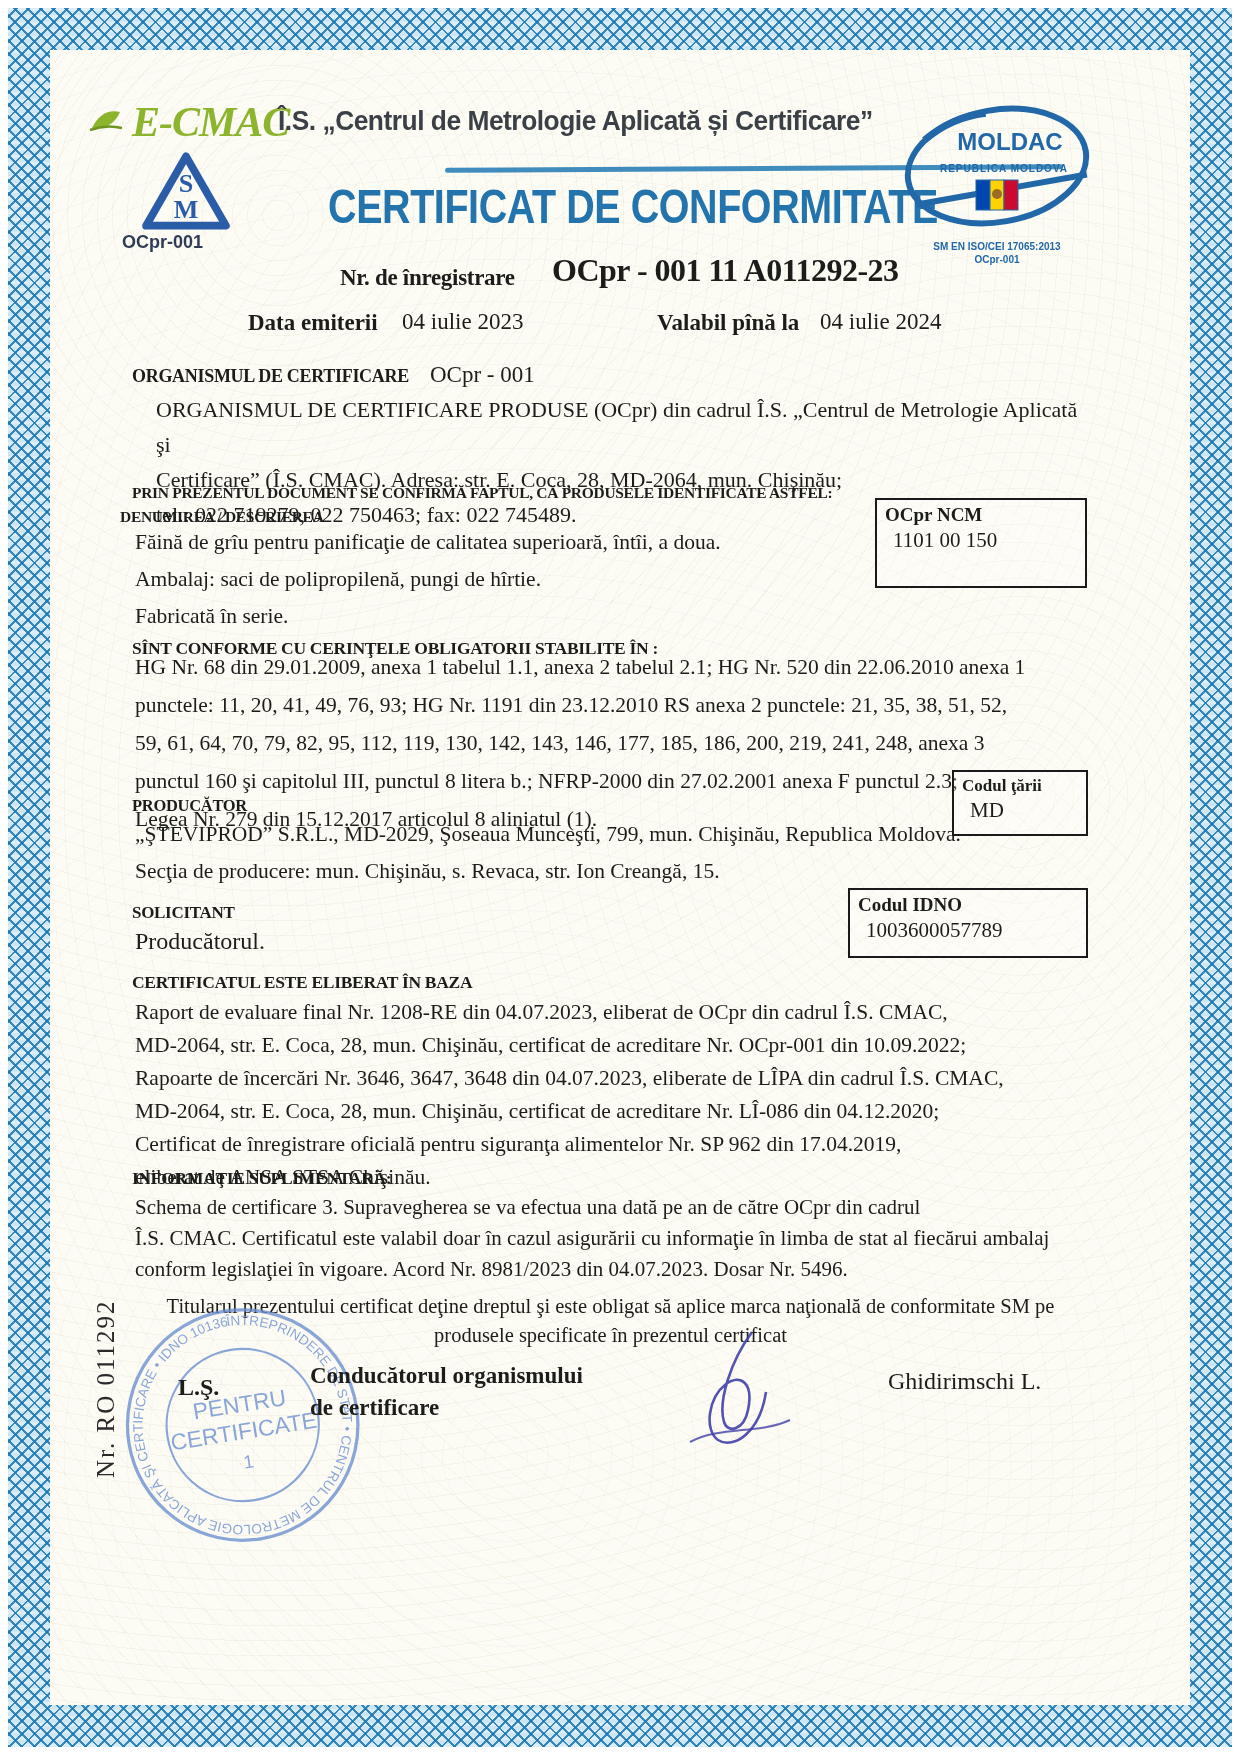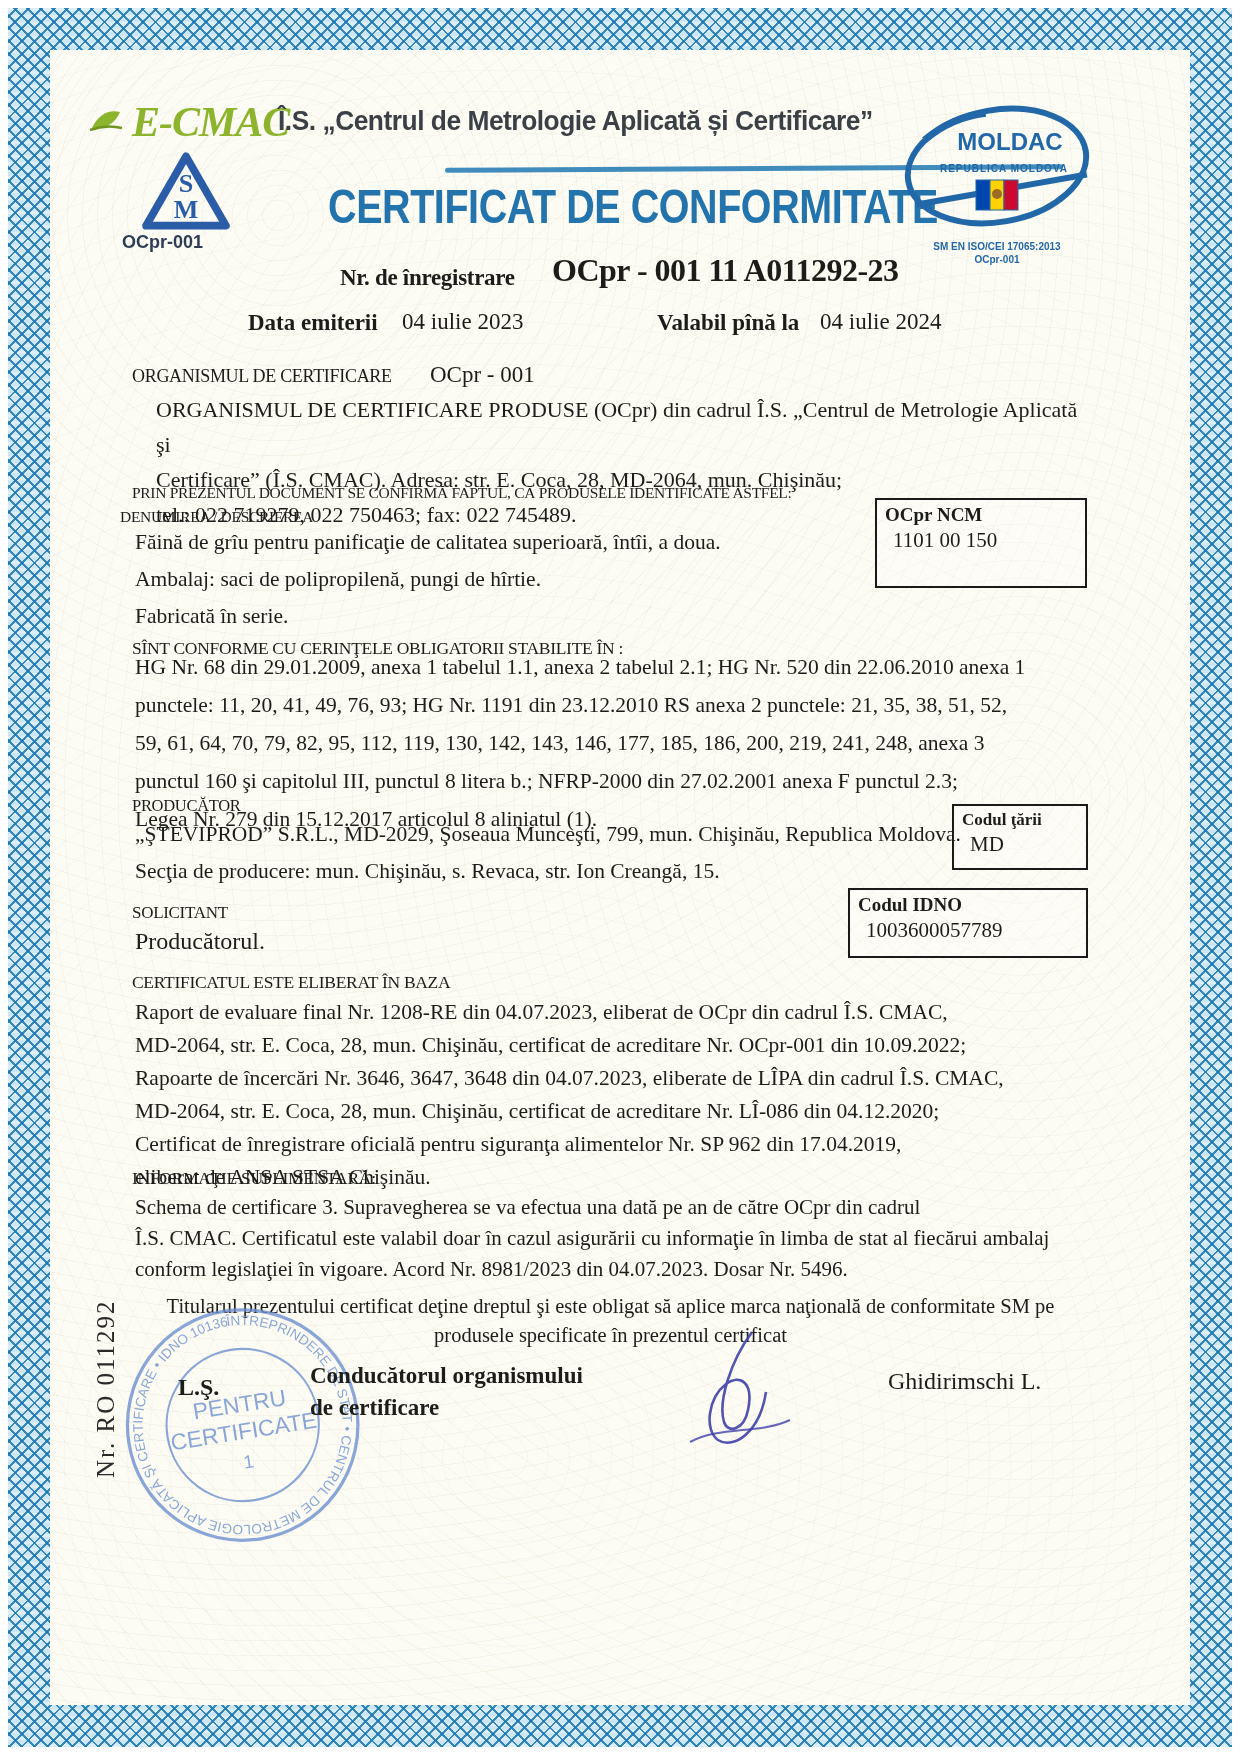--- a/index.html
+++ b/index.html
@@ -24,21 +24,21 @@
     position:absolute; inset:50px;
     background-color:#fcfbf4;
     background-image:
       repeating-radial-gradient(circle at 20% 10%, rgba(213,201,168,.16) 0 1px, transparent 1px 15px),
       repeating-radial-gradient(circle at 85% 45%, rgba(213,201,168,.13) 0 1px, transparent 1px 18px),
       repeating-radial-gradient(circle at 40% 85%, rgba(190,205,220,.10) 0 1px, transparent 1px 21px);
   }
   .abs{position:absolute;}
   .sans{font-family:"Liberation Sans", sans-serif;}
   .body-text{font-size:22px; white-space:pre-line;}
-  .sec-label{font-weight:normal; letter-spacing:-0.3px; font-size:17.5px;}
+  .sec-label{font-weight:bold; letter-spacing:-0.3px; font-size:17.5px;}
   .code-box{border:2px solid #1a1a1a; background:rgba(255,255,255,.25);}
   .code-box .cb-label{font-weight:bold; font-size:19px; padding:4px 8px 0 8px;}
   .code-box .cb-value{font-size:21px; padding:2px 16px;}
   .ecmac{
     font-style:italic; font-weight:bold; font-size:42px;
     color:#8cb42c; letter-spacing:-1px;
   }
   .org-title{
     font-weight:bold; font-size:28px; color:#3b4046;
     letter-spacing:-0.5px; white-space:nowrap;
@@ -139,21 +139,21 @@
 Fabricată în serie.</div>
 
   <div class="abs sec-label" style="left:132px; top:622px;margin-top:16px;">SÎNT CONFORME CU CERINŢELE OBLIGATORII STABILITE ÎN :</div>
   <div class="abs body-text" style="left:135px; top:648px; width:950px; line-height:38px; font-size:21.5px;">HG Nr. 68 din 29.01.2009, anexa 1 tabelul 1.1, anexa 2 tabelul 2.1; HG Nr. 520 din 22.06.2010 anexa 1
 punctele: 11, 20, 41, 49, 76, 93; HG Nr. 1191 din 23.12.2010 RS anexa 2  punctele:  21, 35, 38, 51, 52,
 59, 61, 64, 70, 79, 82, 95, 112, 119, 130, 142, 143, 146, 177, 185, 186, 200, 219, 241, 248, anexa  3
 punctul 160 şi capitolul III, punctul  8 litera b.; NFRP-2000 din 27.02.2001 anexa F punctul 2.3;
 Legea Nr. 279 din 15.12.2017 articolul 8 aliniatul (1).</div>
 
   <div class="abs sec-label" style="left:132px; top:796px; font-size:16.5px;">PRODUCĂTOR</div>
-  <div class="abs code-box" style="left:952px; top:804px; width:132px; height:62px;">
+  <div class="abs code-box" style="left:952px; top:770px; width:132px; height:62px;">
     <div class="cb-label" style="font-size:17px;">Codul ţării</div>
     <div class="cb-value">MD</div>
   </div>
   <div class="abs body-text" style="left:135px; top:816px; width:880px; line-height:37px; font-size:21.5px;">„ŞTEVIPROD” S.R.L., MD-2029, Şoseaua Munceşti, 799, mun. Chişinău, Republica Moldova.
 Secţia de producere: mun. Chişinău, s. Revaca, str. Ion Creangă, 15.</div>
 
   <div class="abs sec-label" style="left:132px; top:903px; font-size:17px;">SOLICITANT</div>
   <div class="abs code-box" style="left:848px; top:888px; width:236px; height:66px;">
     <div class="cb-label">Codul IDNO</div>
     <div class="cb-value">1003600057789</div>

